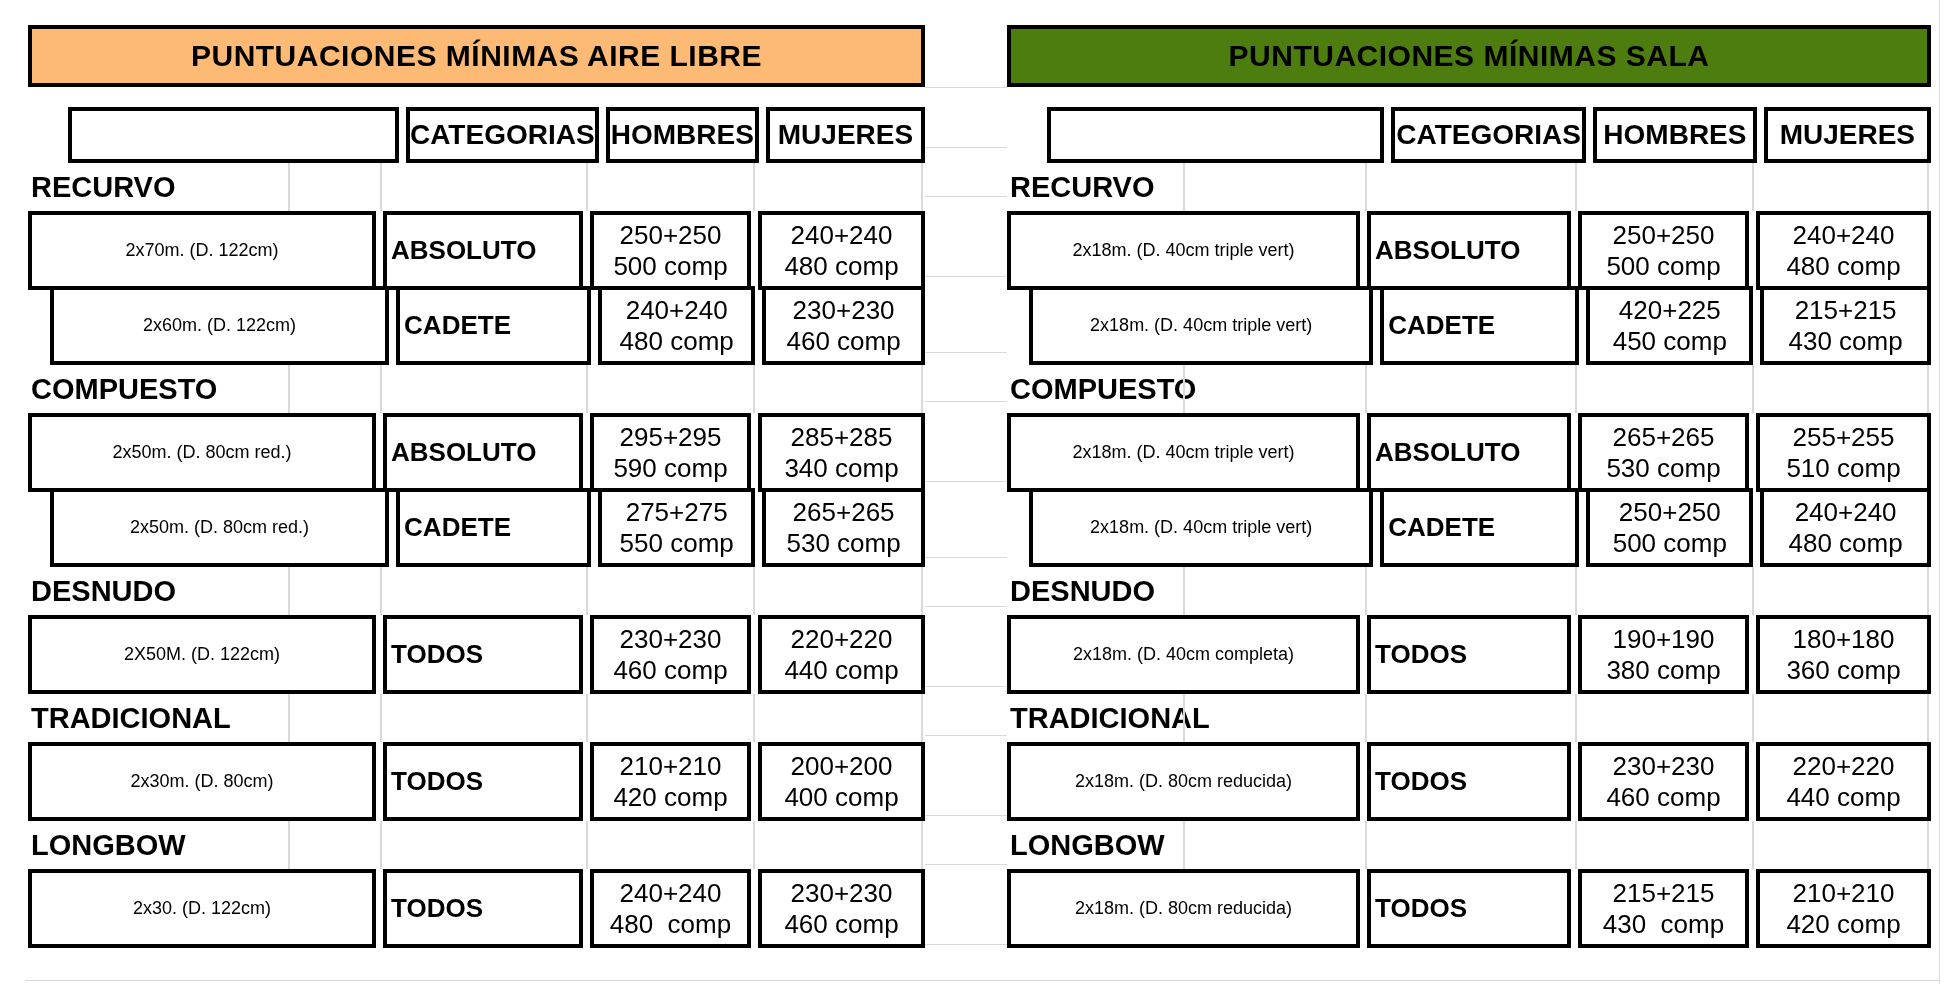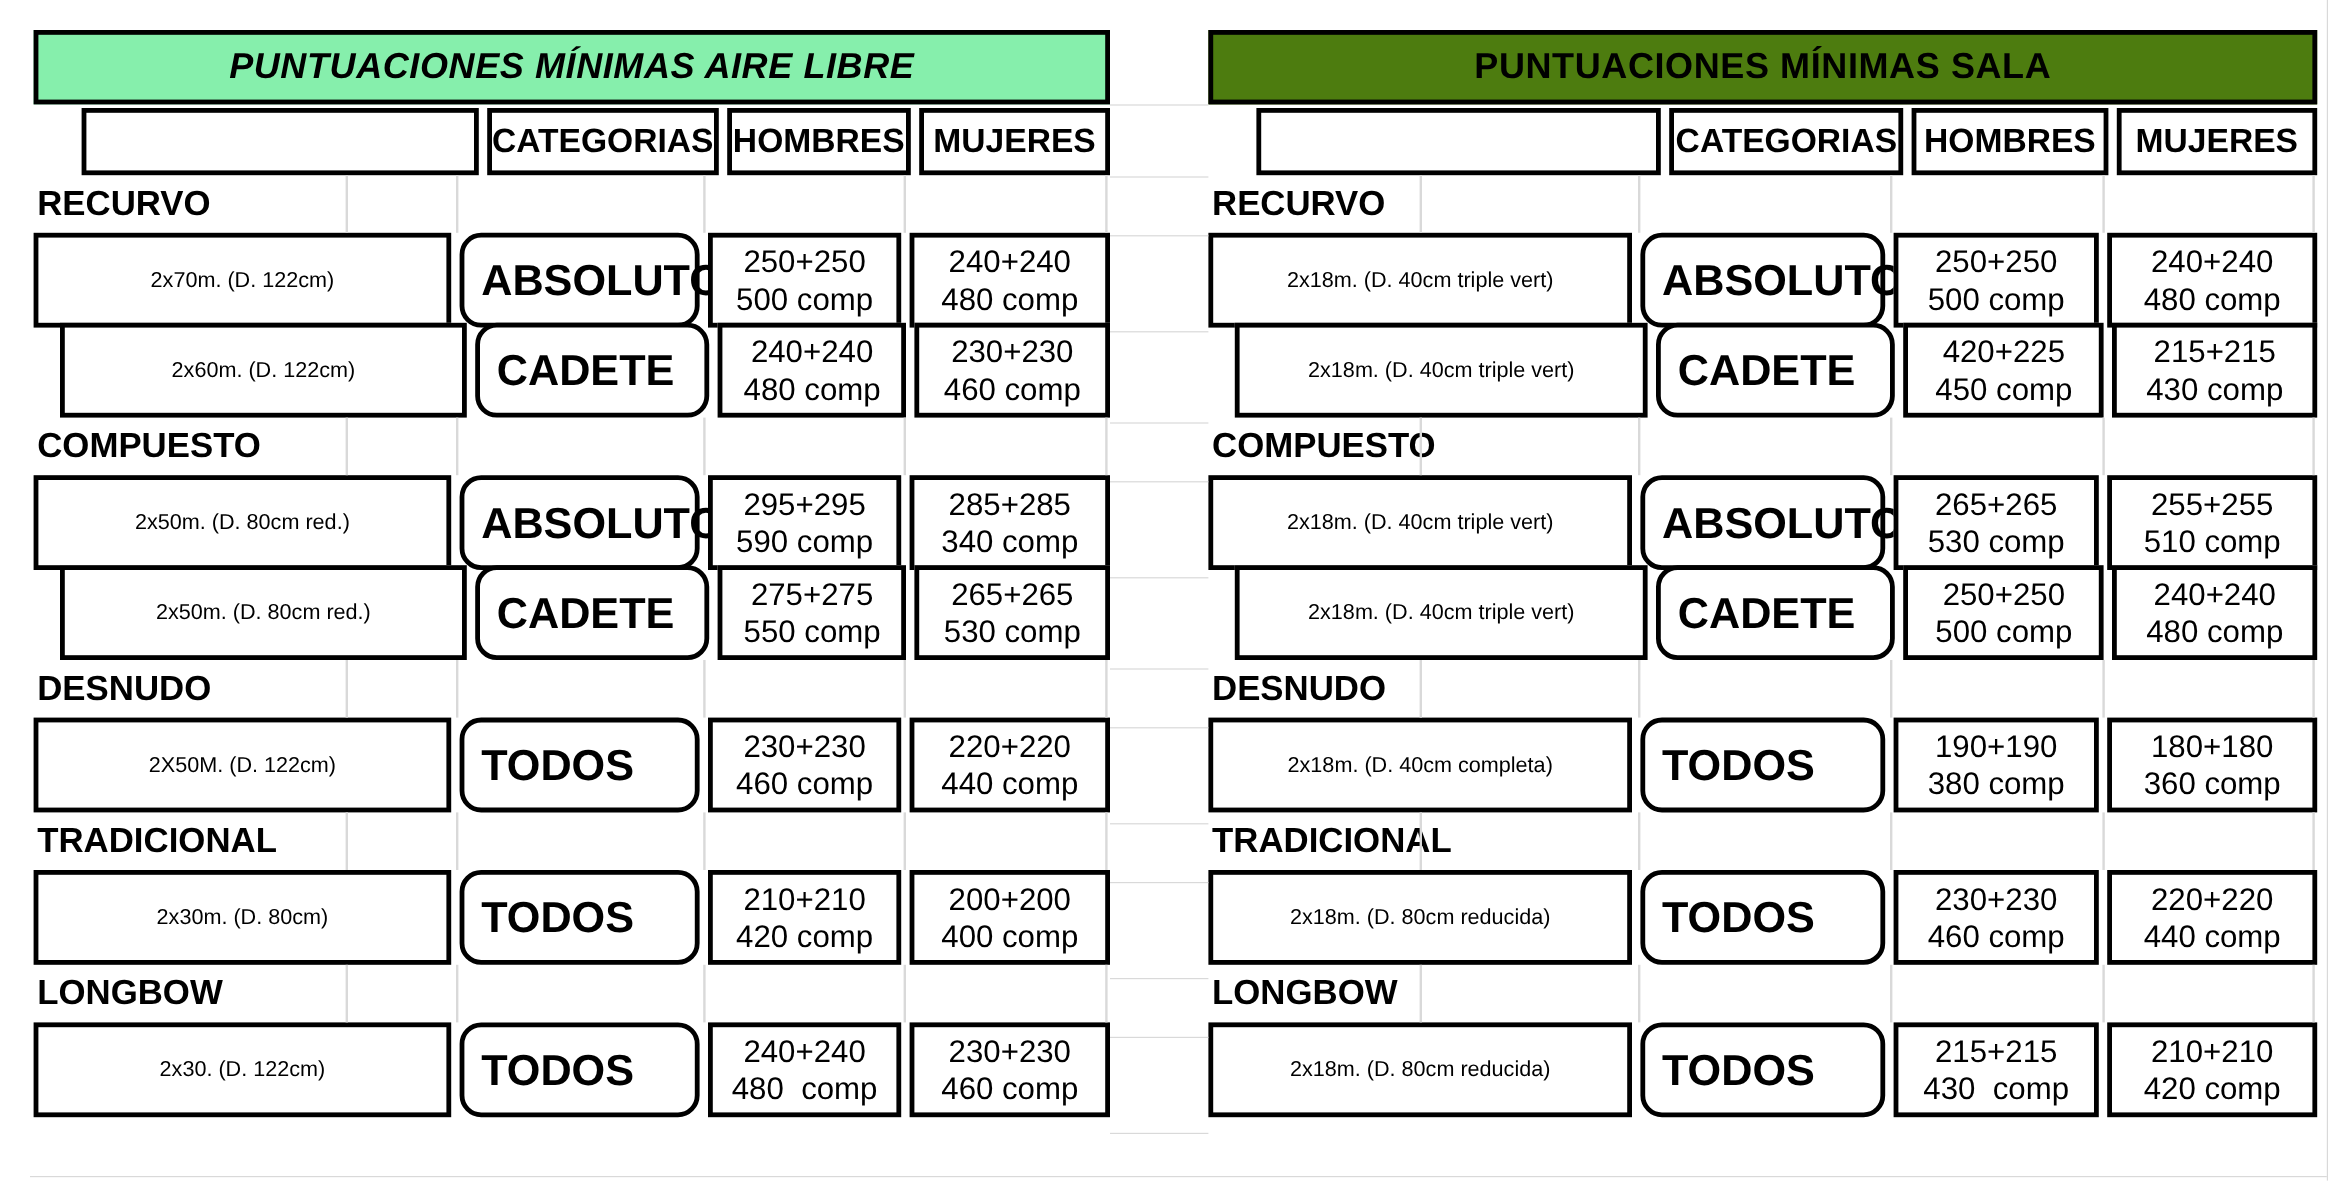--- a/index.html
+++ b/index.html
@@ -9,40 +9,40 @@
     font-family:"Liberation Sans", sans-serif;
   }
   .tbl{position:absolute;top:25px;}
   .t-out{left:28px;width:897px;}
   .t-in{left:1007px;width:924px;}
   .title-box{
     box-sizing:border-box;height:62px;border:4px solid #000;
     display:flex;align-items:center;justify-content:center;
     font-weight:bold;font-size:30px;letter-spacing:.5px;white-space:pre;
   }
-  .t-out .title-box{background:#86efac;font-style:italic;}
+  .t-out .title-box{background:#fdba74;}
   .t-in .title-box{background:#4d7c0f;}
   .row{display:flex;gap:7px;}
-  .header-row{margin-top:3px;padding-left:40px;}
+  .header-row{margin-top:20px;padding-left:40px;}
   .cell{box-sizing:border-box;border:4px solid #000;background:#fff;}
   .header-cell{
     height:56px;display:flex;align-items:center;justify-content:center;
     font-weight:bold;font-size:28px;white-space:pre;
   }
   .section-row{height:48px;position:relative;display:flex;align-items:center;}
   .section-label{font-weight:bold;font-size:29px;padding-left:3px;white-space:pre;}
   .gl{position:absolute;top:0;bottom:0;width:2px;background:#d9d9d9;}
   .t-out .g1{left:260px}.t-out .g2{left:352px}.t-out .g3{left:558px}.t-out .g4{left:725px}.t-out .g5{left:893px}
   .t-in  .g1{left:176px}.t-in  .g2{left:358px}.t-in  .g3{left:568px}.t-in  .g4{left:745px}.t-in  .g5{left:920px}
   .data-row .cell{height:79px;}
   .data-row + .data-row{margin-top:-4px;margin-left:22px;}
   .t-out .col1{width:348px}.t-out .col2{width:200px}.t-out .col3{width:161px}.t-out .col4{width:167px}
   .t-in  .col1{width:353px}.t-in  .col2{width:204px}.t-in  .col3{width:171px}.t-in  .col4{width:175px}
   .dist-cell{display:flex;align-items:center;justify-content:center;font-size:18px;white-space:pre;}
-  .cat-cell{display:flex;align-items:center;font-weight:bold;font-size:36px;padding-left:14px;white-space:pre;border-radius:18px;}
+  .cat-cell{display:flex;align-items:center;font-weight:bold;font-size:26px;padding-left:4px;white-space:pre;}
   .score-cell{display:flex;flex-direction:column;align-items:center;justify-content:center;
     font-size:26px;line-height:31px;white-space:pre;}
   
   .gap-col{position:absolute;left:925px;top:25px;width:82px;}
   .gap-col div{border-bottom:1px solid #d9d9d9;}
   .vline{position:absolute;width:1px;background:#d9d9d9;}
   .hline{position:absolute;height:1px;background:#d9d9d9;}
 </style>
 </head>
 <body>

